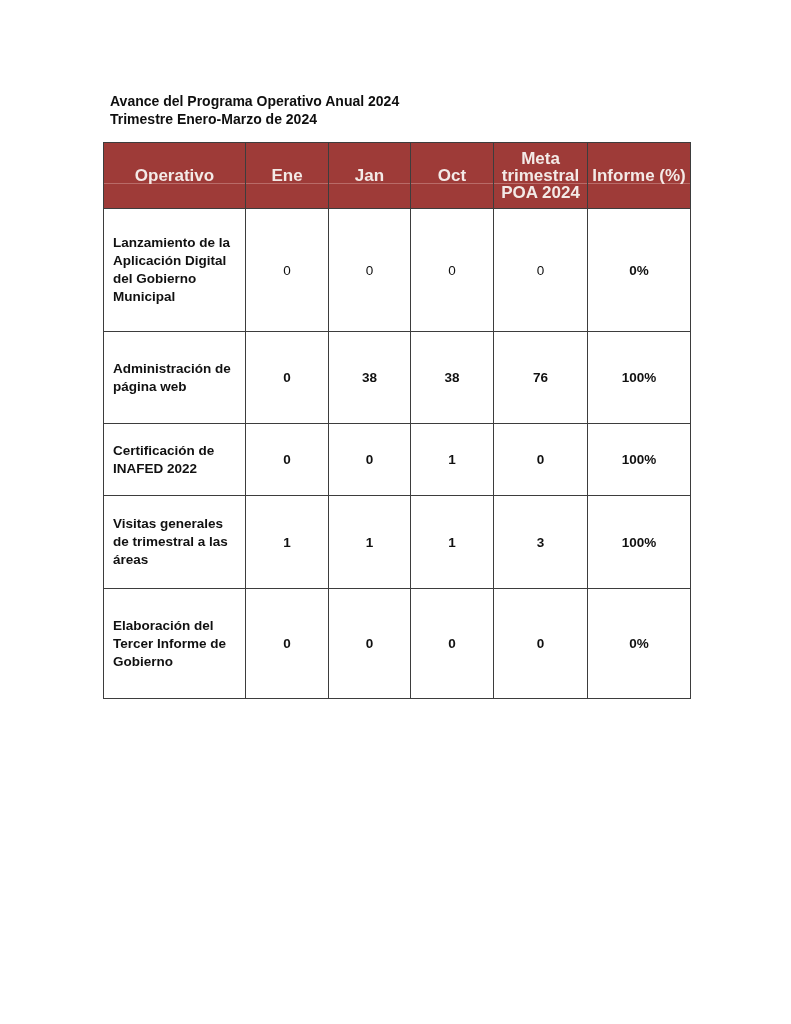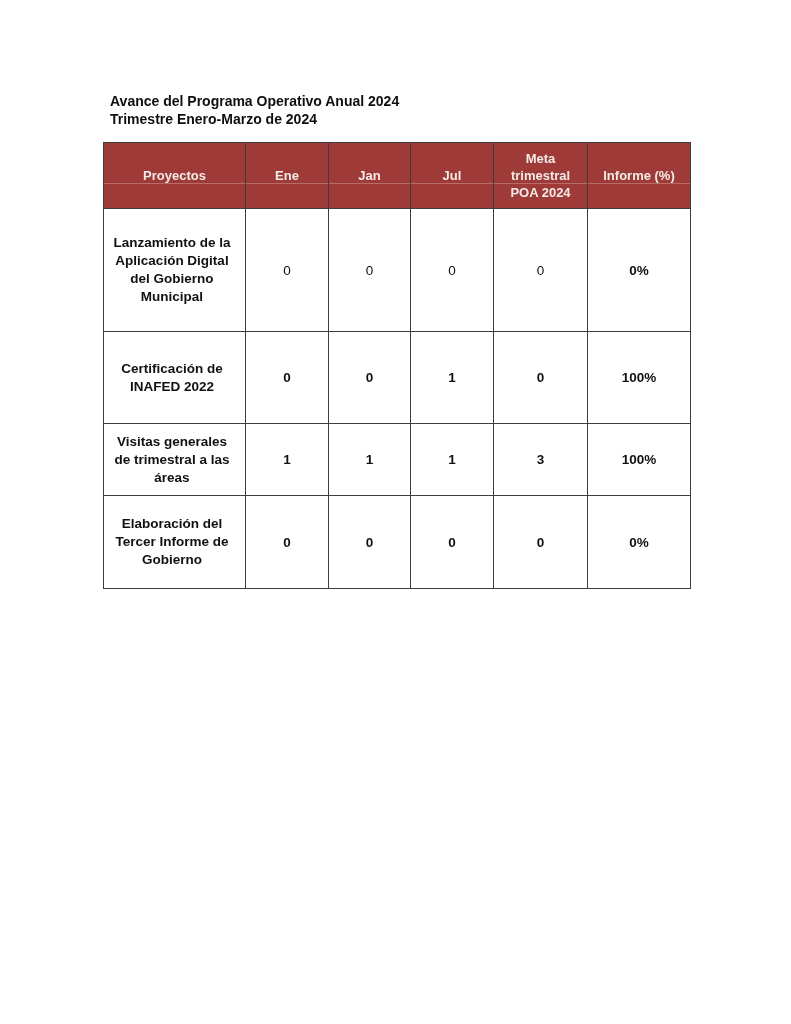--- a/index.html
+++ b/index.html
@@ -29,21 +29,21 @@
     table-layout:fixed;
     width:587px;
   }
   table.poa th, table.poa td{
     border:1px solid var(--border);
     overflow:hidden;
   }
   table.poa th{
     background:var(--header-bg);
     color:var(--header-text);
-    font-size:13px;
+    font-size:17px;
     font-weight:700;
     text-align:center;
     vertical-align:middle;
     padding:2px 3px;
     line-height:17px;
     position:relative;
   }
   
   table.poa th::after{
     content:"";
@@ -51,21 +51,21 @@
     left:0;right:0;top:40px;height:1px;
     background:rgba(255,235,230,0.28);
     pointer-events:none;
   }
   table.poa td{
     font-size:13.5px;
     vertical-align:middle;
   }
   td.project-cell{
     font-weight:700;
-    text-align:center;
+    text-align:left;
     padding:6px 14px 6px 9px;
     line-height:18px;
   }
   td.value-cell{
     font-weight:700;
     text-align:center;
     padding:2px 3px;
   }
   td.value-cell.regular{font-weight:400;}
   thead tr{height:66px;}
@@ -91,36 +91,44 @@
     <colgroup>
       <col style="width:142px">
       <col style="width:83px">
       <col style="width:82px">
       <col style="width:83px">
       <col style="width:94px">
       <col style="width:103px">
     </colgroup>
     <thead>
       <tr id="header-row">
-          <th>Proyectos</th>
+          <th>Operativo</th>
           <th>Ene</th>
           <th>Jan</th>
-          <th>Jul</th>
+          <th>Oct</th>
           <th>Meta trimestral POA 2024</th>
           <th>Informe (%)</th>
         </tr>
     </thead>
     <tbody id="table-body">
         <tr>
           <td class="project-cell">Lanzamiento de la Aplicación Digital del Gobierno Municipal</td>
           <td class="value-cell regular">0</td>
           <td class="value-cell regular">0</td>
           <td class="value-cell regular">0</td>
           <td class="value-cell regular">0</td>
           <td class="value-cell">0%</td>
+        </tr>
+        <tr>
+          <td class="project-cell">Administración de página web</td>
+          <td class="value-cell">0</td>
+          <td class="value-cell">38</td>
+          <td class="value-cell">38</td>
+          <td class="value-cell">76</td>
+          <td class="value-cell">100%</td>
         </tr>
         <tr>
           <td class="project-cell">Certificación de INAFED 2022</td>
           <td class="value-cell">0</td>
           <td class="value-cell">0</td>
           <td class="value-cell">1</td>
           <td class="value-cell">0</td>
           <td class="value-cell">100%</td>
         </tr>
         <tr>

